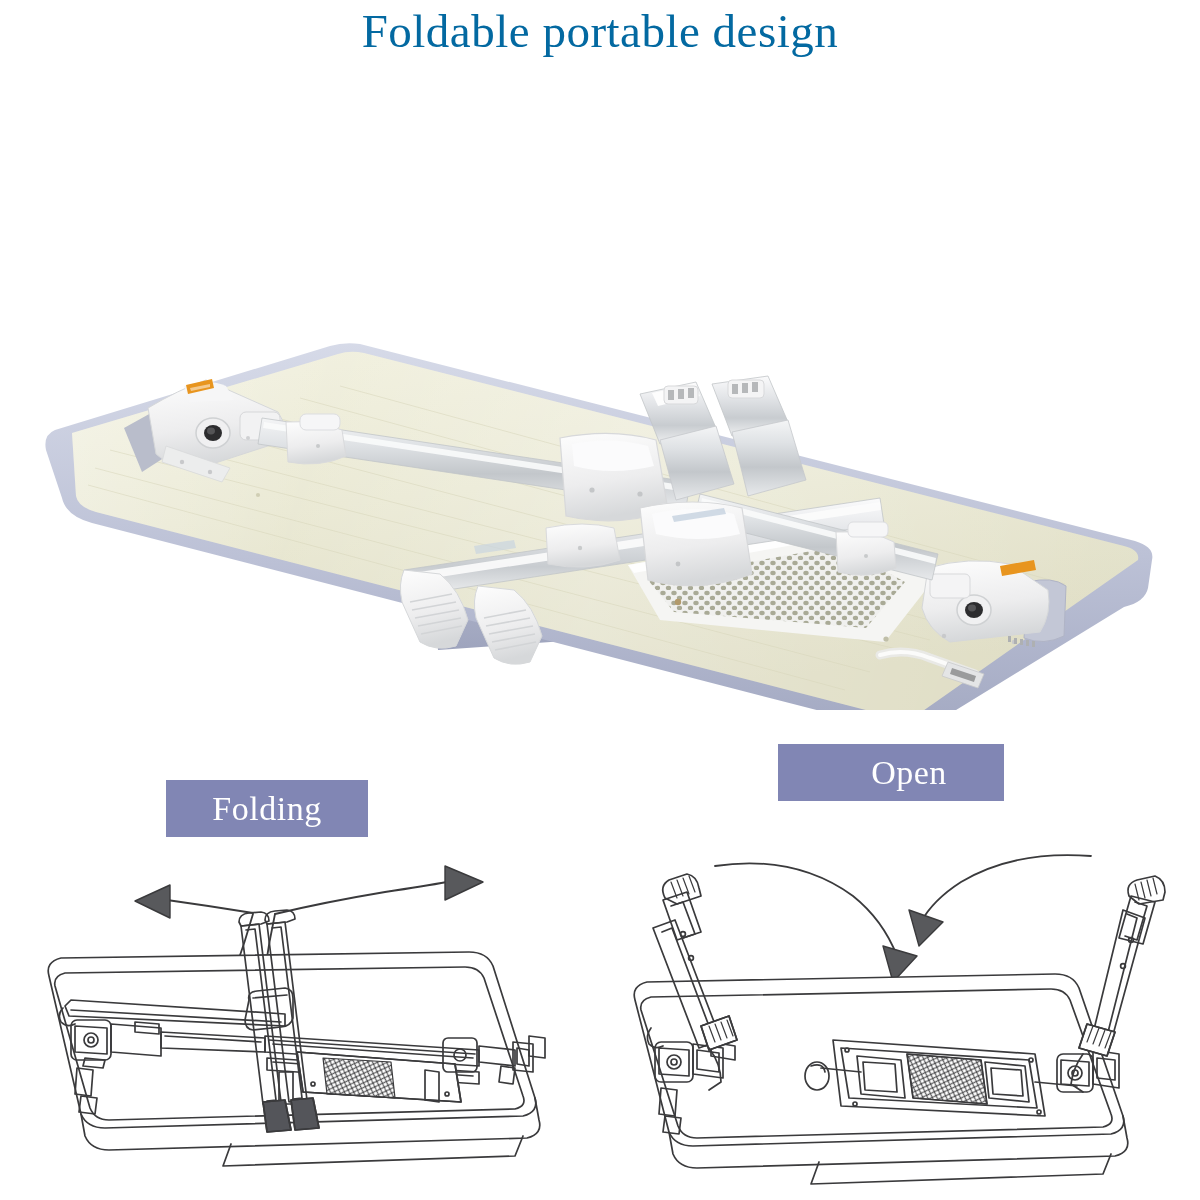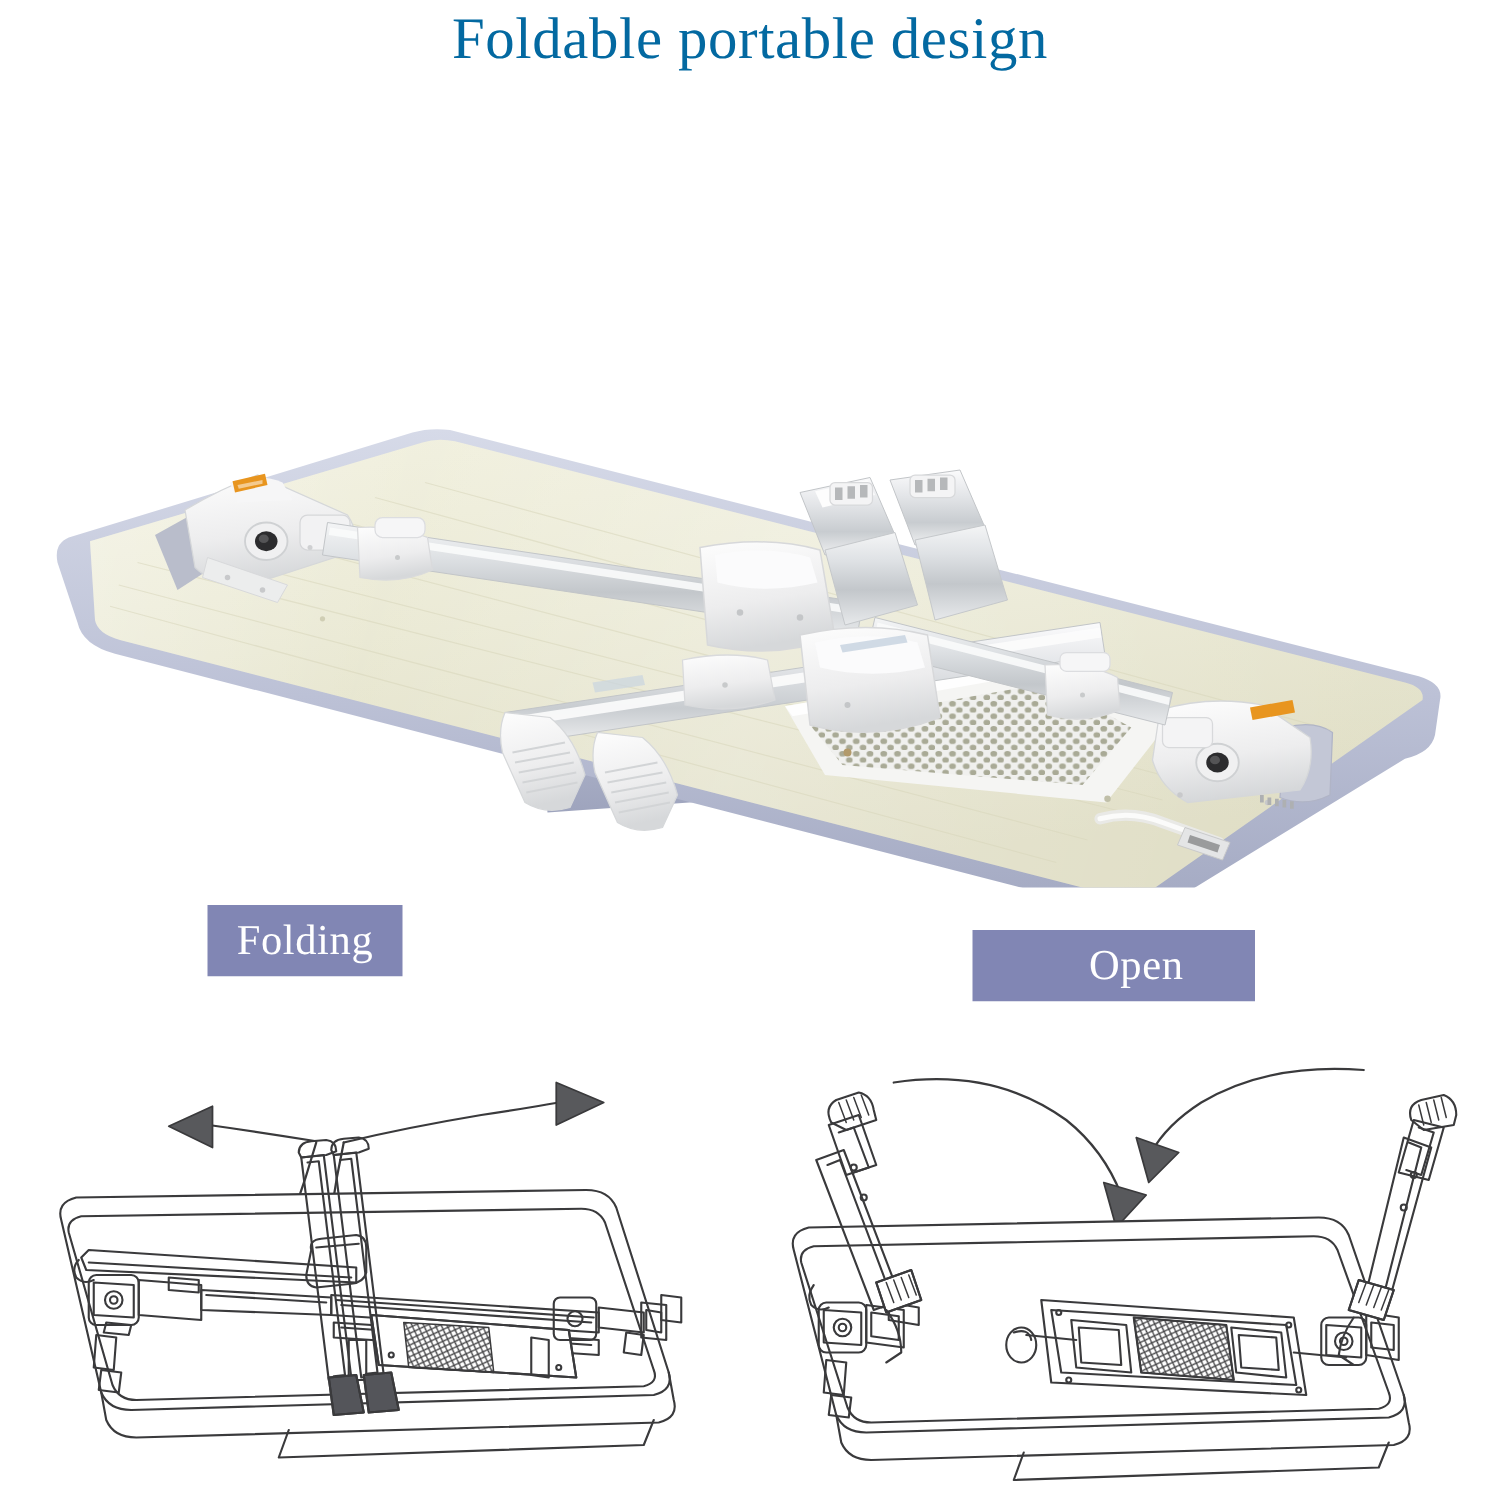--- a/index.html
+++ b/index.html
@@ -51,22 +51,22 @@
     background: #8186b4;
     color: #ffffff;
     font-family: "Liberation Serif", serif;
     font-size: 34px;
     font-weight: 400;
     letter-spacing: 0.5px;
     line-height: 1;
   }
   #badge-folding {
     left: 166px;
-    top: 724px;
-    width: 156px;
+    top: 780px;
+    width: 202px;
   }
   #badge-open {
     left: 778px;
     top: 744px;
     width: 190px;
     padding-left: 36px;
   }
 
   
   .diagram-panel {

